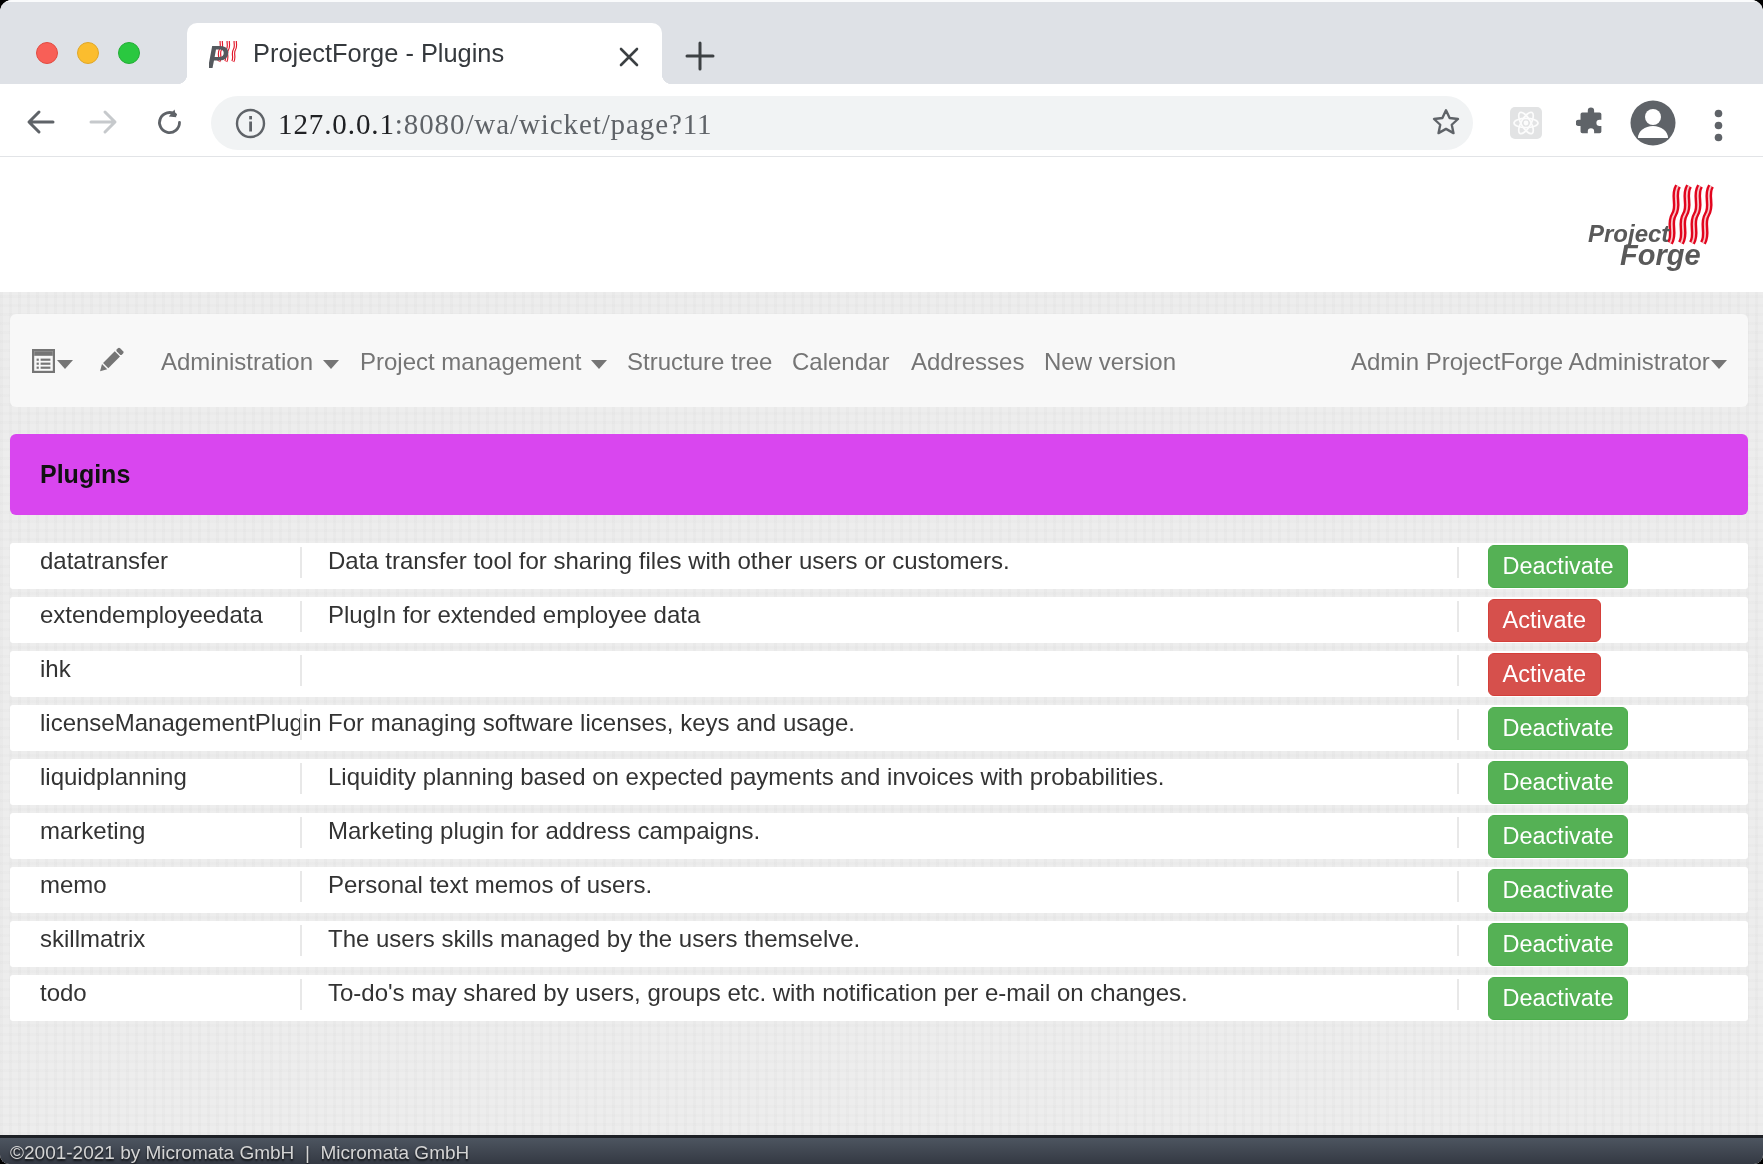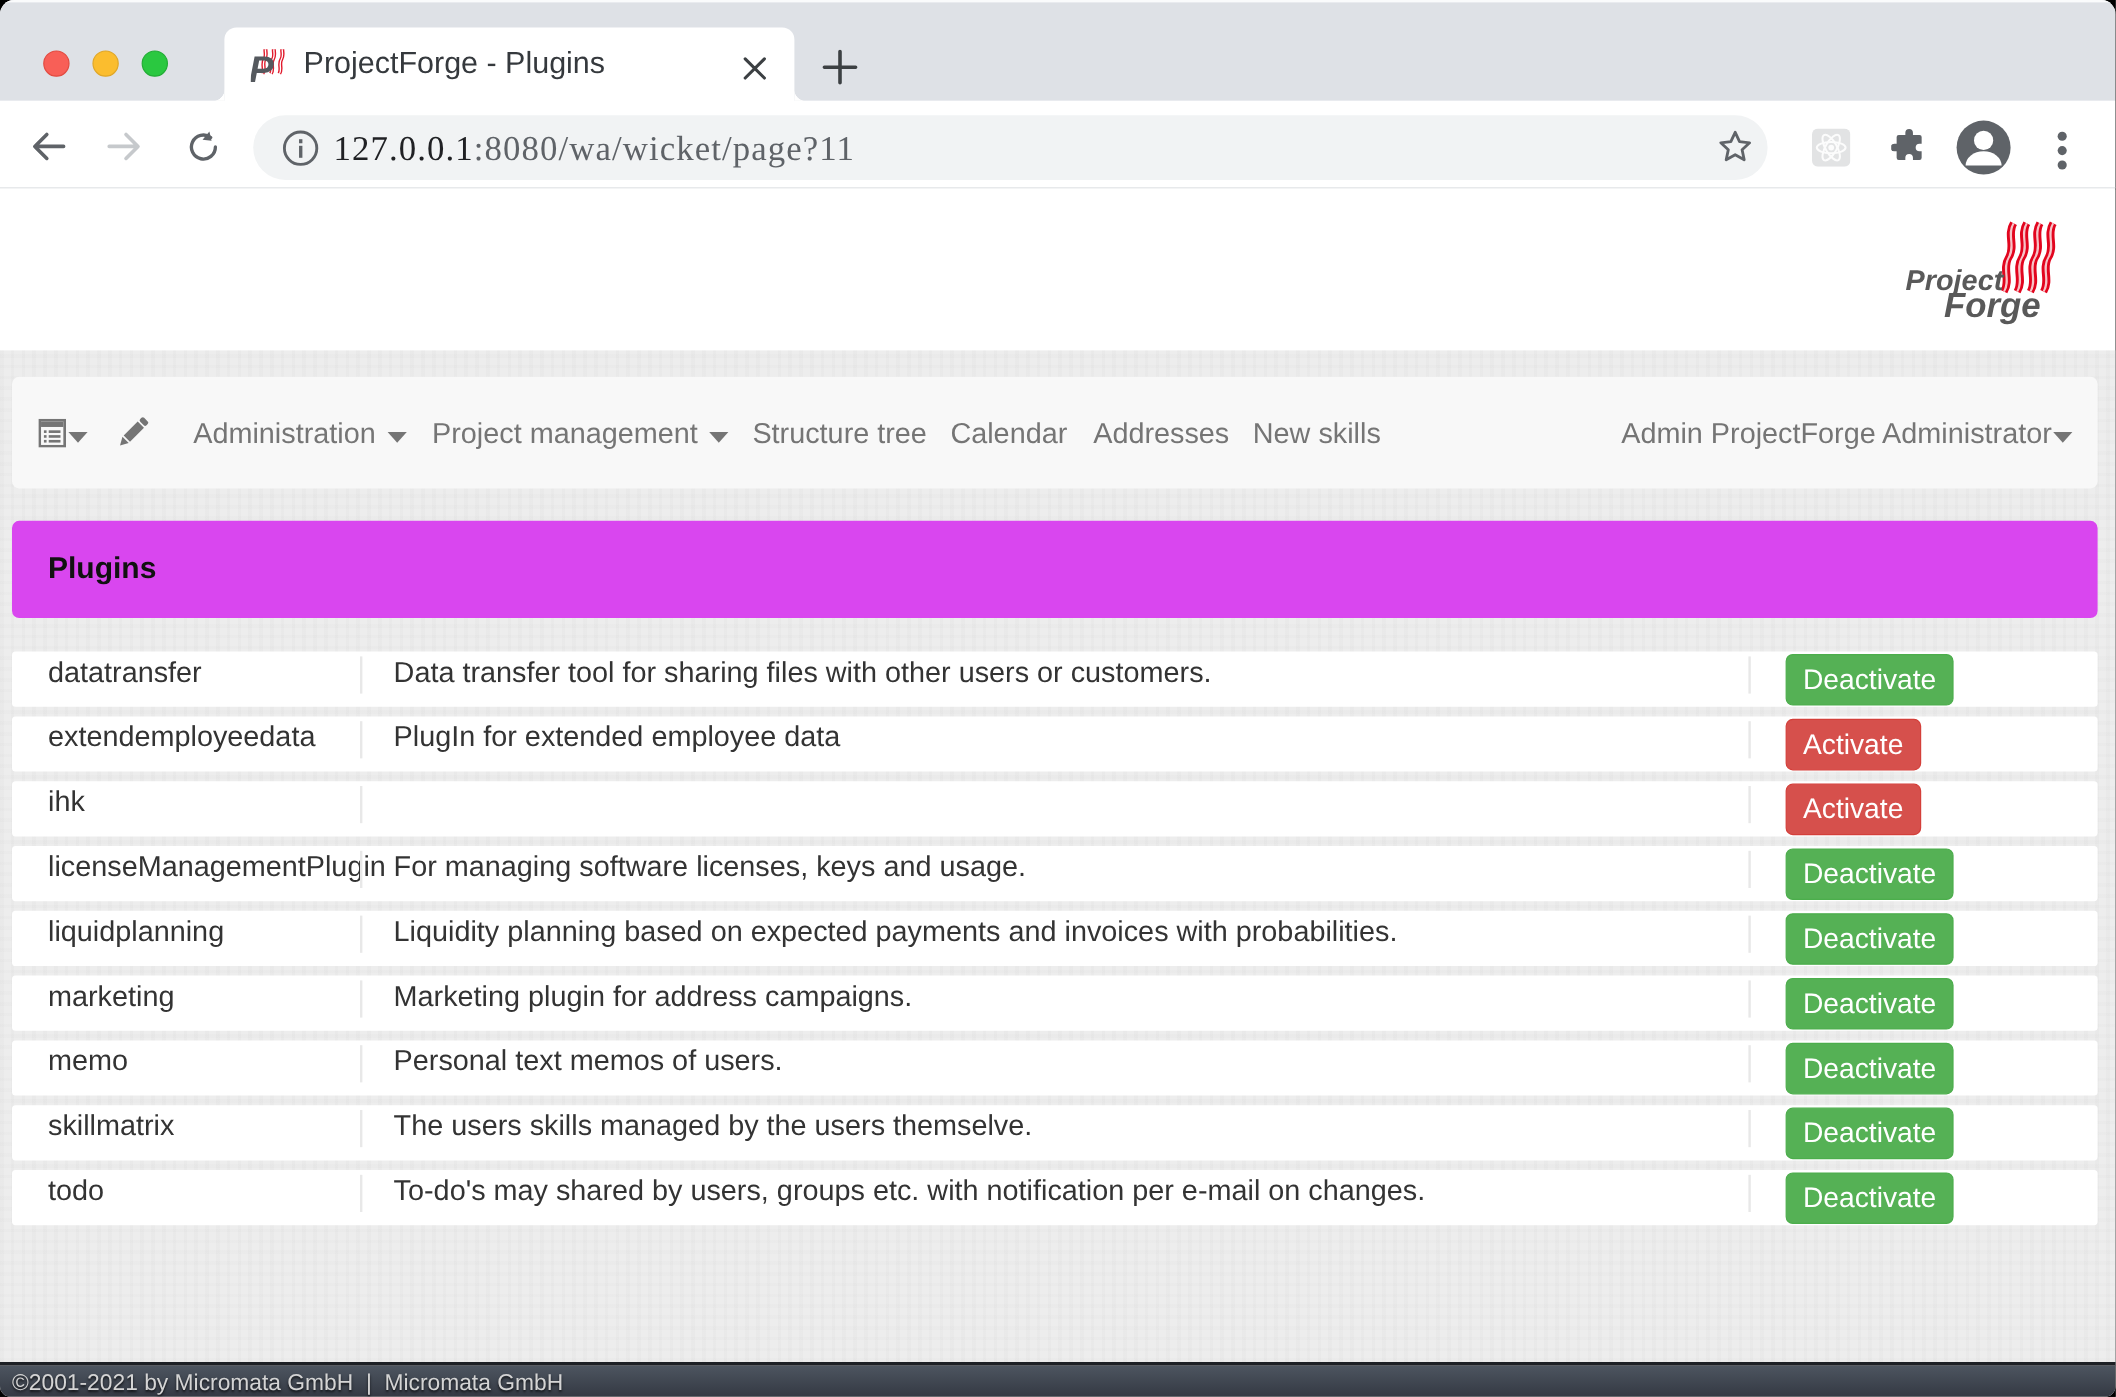--- a/index.html
+++ b/index.html
@@ -211,21 +211,21 @@
       </g>
     </svg>
   </div>
   <div class="mi" style="left:161px;">Administration</div>
   <div class="caret" style="left:323px;"></div>
   <div class="mi" style="left:360px;">Project management</div>
   <div class="caret" style="left:591px;"></div>
   <div class="mi" style="left:627px;">Structure tree</div>
   <div class="mi" style="left:792px;">Calendar</div>
   <div class="mi" style="left:911px;">Addresses</div>
-  <div class="mi" style="left:1044px;">New skills</div>
+  <div class="mi" style="left:1044px;">New version</div>
   <div class="mi" id="adminmi" style="left:1351px;">Admin ProjectForge Administrator</div>
   <div class="caret" style="left:1711px;"></div>
 
   <div id="panel">
       <h1>Plugins</h1>
     </div>
 
   <div class="row" style="top:543px;">
     <div class="rname">datatransfer</div>
       <div class="sep1"></div>

